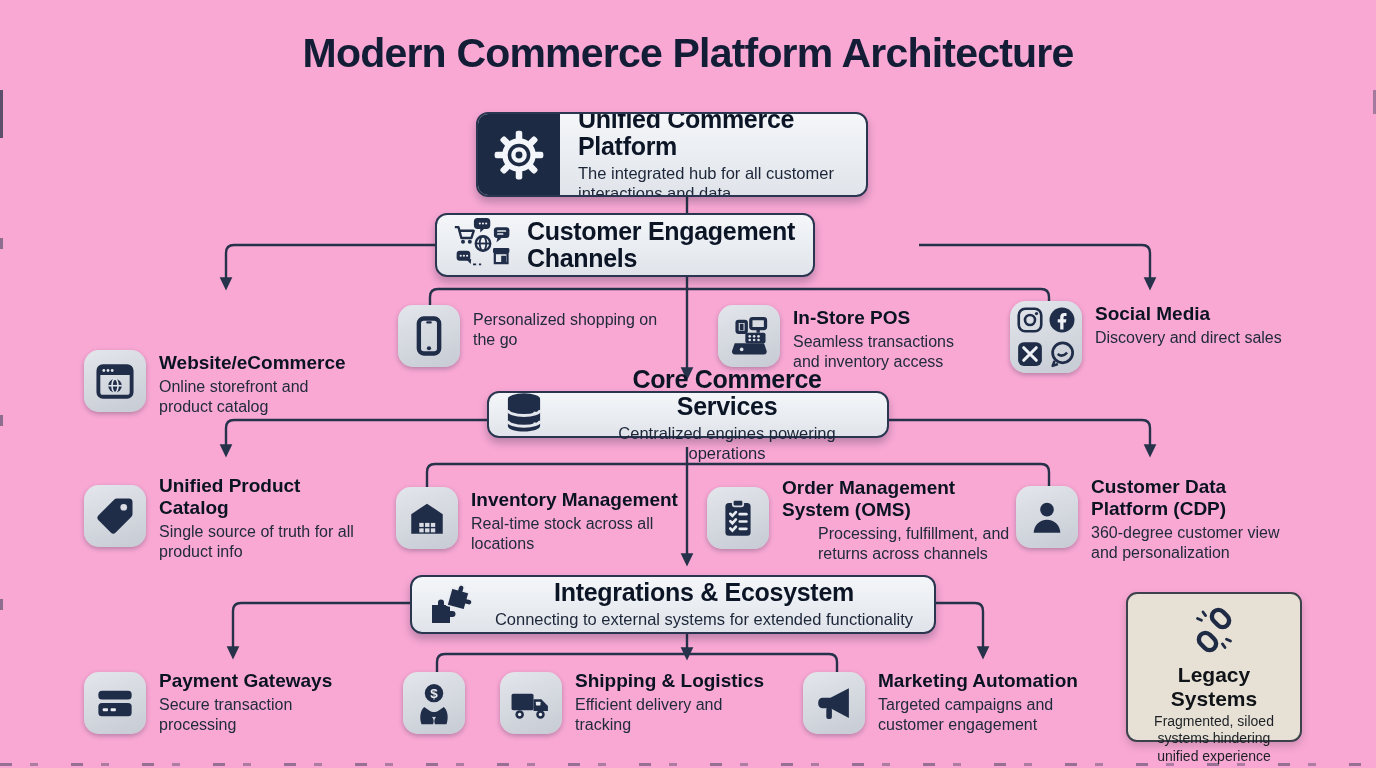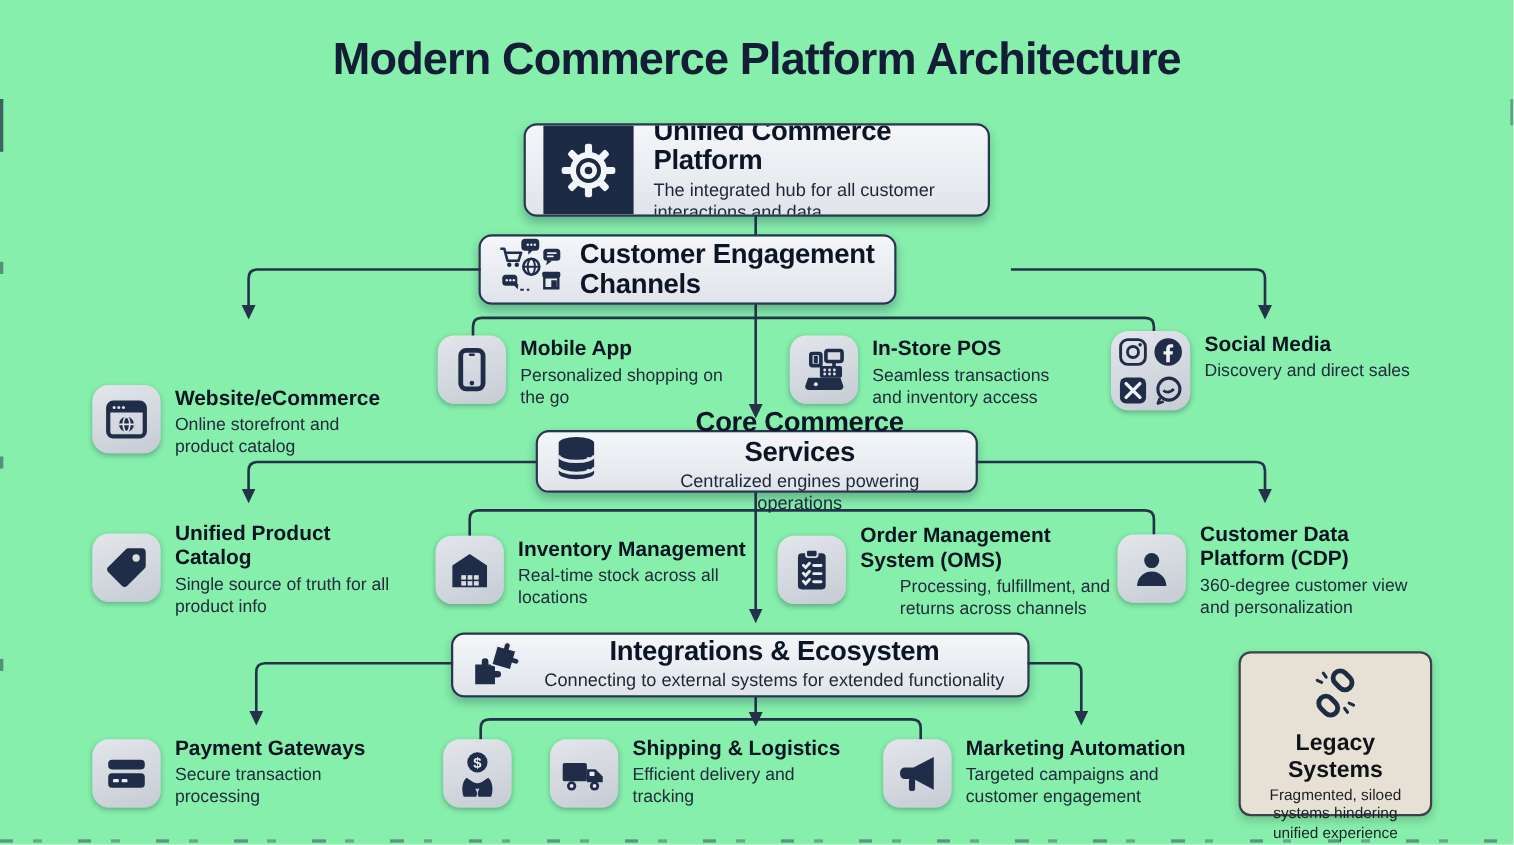--- a/index.html
+++ b/index.html
@@ -1,18 +1,18 @@
 <!DOCTYPE html>
 <html><head>
 <meta charset="utf-8">
 <style>
   html,body{margin:0;padding:0;background:#ffffff;}
   .stage{
     position:relative;width:1376px;height:768px;overflow:hidden;
-    background:#86efac;
+    background:#f9a8d4;
     font-family:"Liberation Sans","DejaVu Sans",sans-serif;
     color:#0c1526;
   }
   h1.page-title{
     position:absolute;top:30px;left:0;width:100%;margin:0;text-align:center;
     font-size:41px;font-weight:800;letter-spacing:-0.8px;color:#131e36;z-index:2;
   }
   svg.wires{position:absolute;left:0;top:0;z-index:1;}
   
   .banner{
@@ -85,21 +85,21 @@
       <path d="M886 420 H 1142 Q 1150 420 1150 428 V 446" marker-end="url(#ah)"></path>
       <path d="M687 447 V 555" marker-end="url(#ah)"></path>
       <path d="M427 487 V 472 Q 427 464 435 464 H 1041 Q 1049 464 1049 472 V 486"></path>
       <path d="M413 603 H 241 Q 233 603 233 611 V 648" marker-end="url(#ah)"></path>
       <path d="M933 603 H 975 Q 983 603 983 611 V 648" marker-end="url(#ah)"></path>
       <path d="M687 633 V 649" marker-end="url(#ah)"></path>
       <path d="M437 673 V 662 Q 437 654 445 654 H 829 Q 837 654 837 662 V 673"></path>
     </g>
   </svg>
 
-  <div class="banner hub-box" style="left:476px;top:112px;width:424px;height:85px;padding-left:16px;">
+  <div class="banner hub-box" style="left:476px;top:112px;width:392px;height:85px;">
     <div class="hub-icon-panel">
       <svg viewBox="0 0 48 48" width="52" height="52">
         <g fill="#f2f5f9">
           <rect x="21" y="1.5" width="6" height="9" rx="2"></rect>
           <rect x="21" y="1.5" width="6" height="9" rx="2" transform="rotate(45 24 24)"></rect>
           <rect x="21" y="1.5" width="6" height="9" rx="2" transform="rotate(90 24 24)"></rect>
           <rect x="21" y="1.5" width="6" height="9" rx="2" transform="rotate(135 24 24)"></rect>
           <rect x="21" y="1.5" width="6" height="9" rx="2" transform="rotate(180 24 24)"></rect>
           <rect x="21" y="1.5" width="6" height="9" rx="2" transform="rotate(225 24 24)"></rect>
           <rect x="21" y="1.5" width="6" height="9" rx="2" transform="rotate(270 24 24)"></rect>
@@ -171,21 +171,20 @@
 
   <div class="leaf" style="left:398px;top:305px;">
     <div class="tile">
       <svg viewBox="0 0 24 24" width="42" height="42">
         <rect x="6.2" y="2" width="11.6" height="20" rx="2.8" fill="none" stroke="#202d49" stroke-width="2.5"></rect>
         <rect x="10.4" y="3.6" width="3.2" height="1.3" rx=".6" fill="#202d49"></rect>
         <circle cx="12" cy="19" r="1.2" fill="#202d49"></circle>
       </svg>
     </div>
     <div class="ltext" style="width:196px;">
-      <div class="ltitle">Mobile App</div>
       <div class="ldesc">Personalized shopping on the go</div>
     </div>
   </div>
 
   <div class="leaf" style="left:718px;top:305px;justify-content:space-between;">
     <div class="tile">
       <svg viewBox="0 0 24 24" width="44" height="44">
         <g fill="none" stroke="#202d49" stroke-width="1.8">
           <rect x="13" y="2.5" width="8" height="5.5" rx="1"></rect>
           <path d="M17 8v2.2"></path>
@@ -239,21 +238,21 @@
           <path d="M8.5 12c2.3 1.9 5.2 1.5 7.6-1.1" stroke-width="2"></path>
         </svg>
       </span>
     </div>
     <div class="ltext" style="width:212px;">
       <div class="ltitle">Social Media</div>
       <div class="ldesc">Discovery and direct sales</div>
     </div>
   </div>
 
-  <div class="banner" style="left:487px;top:391px;width:402px;height:57px;padding:0 12px;gap:32px;">
+  <div class="banner" style="left:487px;top:391px;width:402px;height:47px;padding:0 12px;gap:32px;">
     <span>
       <svg viewBox="0 0 24 24" width="46" height="46">
         <ellipse cx="12" cy="4.6" rx="8.4" ry="2.9" fill="#202d49"></ellipse>
         <path d="M3.6 4.6v14.2c0 1.6 3.76 2.9 8.4 2.9s8.4-1.3 8.4-2.9V4.6z" fill="#202d49"></path>
         <path d="M3.6 10.4c0 1.6 3.76 2.9 8.4 2.9s8.4-1.3 8.4-2.9" fill="none" stroke="#e4e7ec" stroke-width="1.5"></path>
         <path d="M3.6 16c0 1.6 3.76 2.9 8.4 2.9s8.4-1.3 8.4-2.9" fill="none" stroke="#e4e7ec" stroke-width="1.5"></path>
         <circle cx="17.6" cy="12" r=".8" fill="#e4e7ec"></circle>
         <circle cx="17.6" cy="17.6" r=".8" fill="#e4e7ec"></circle>
       </svg>
     </span>

